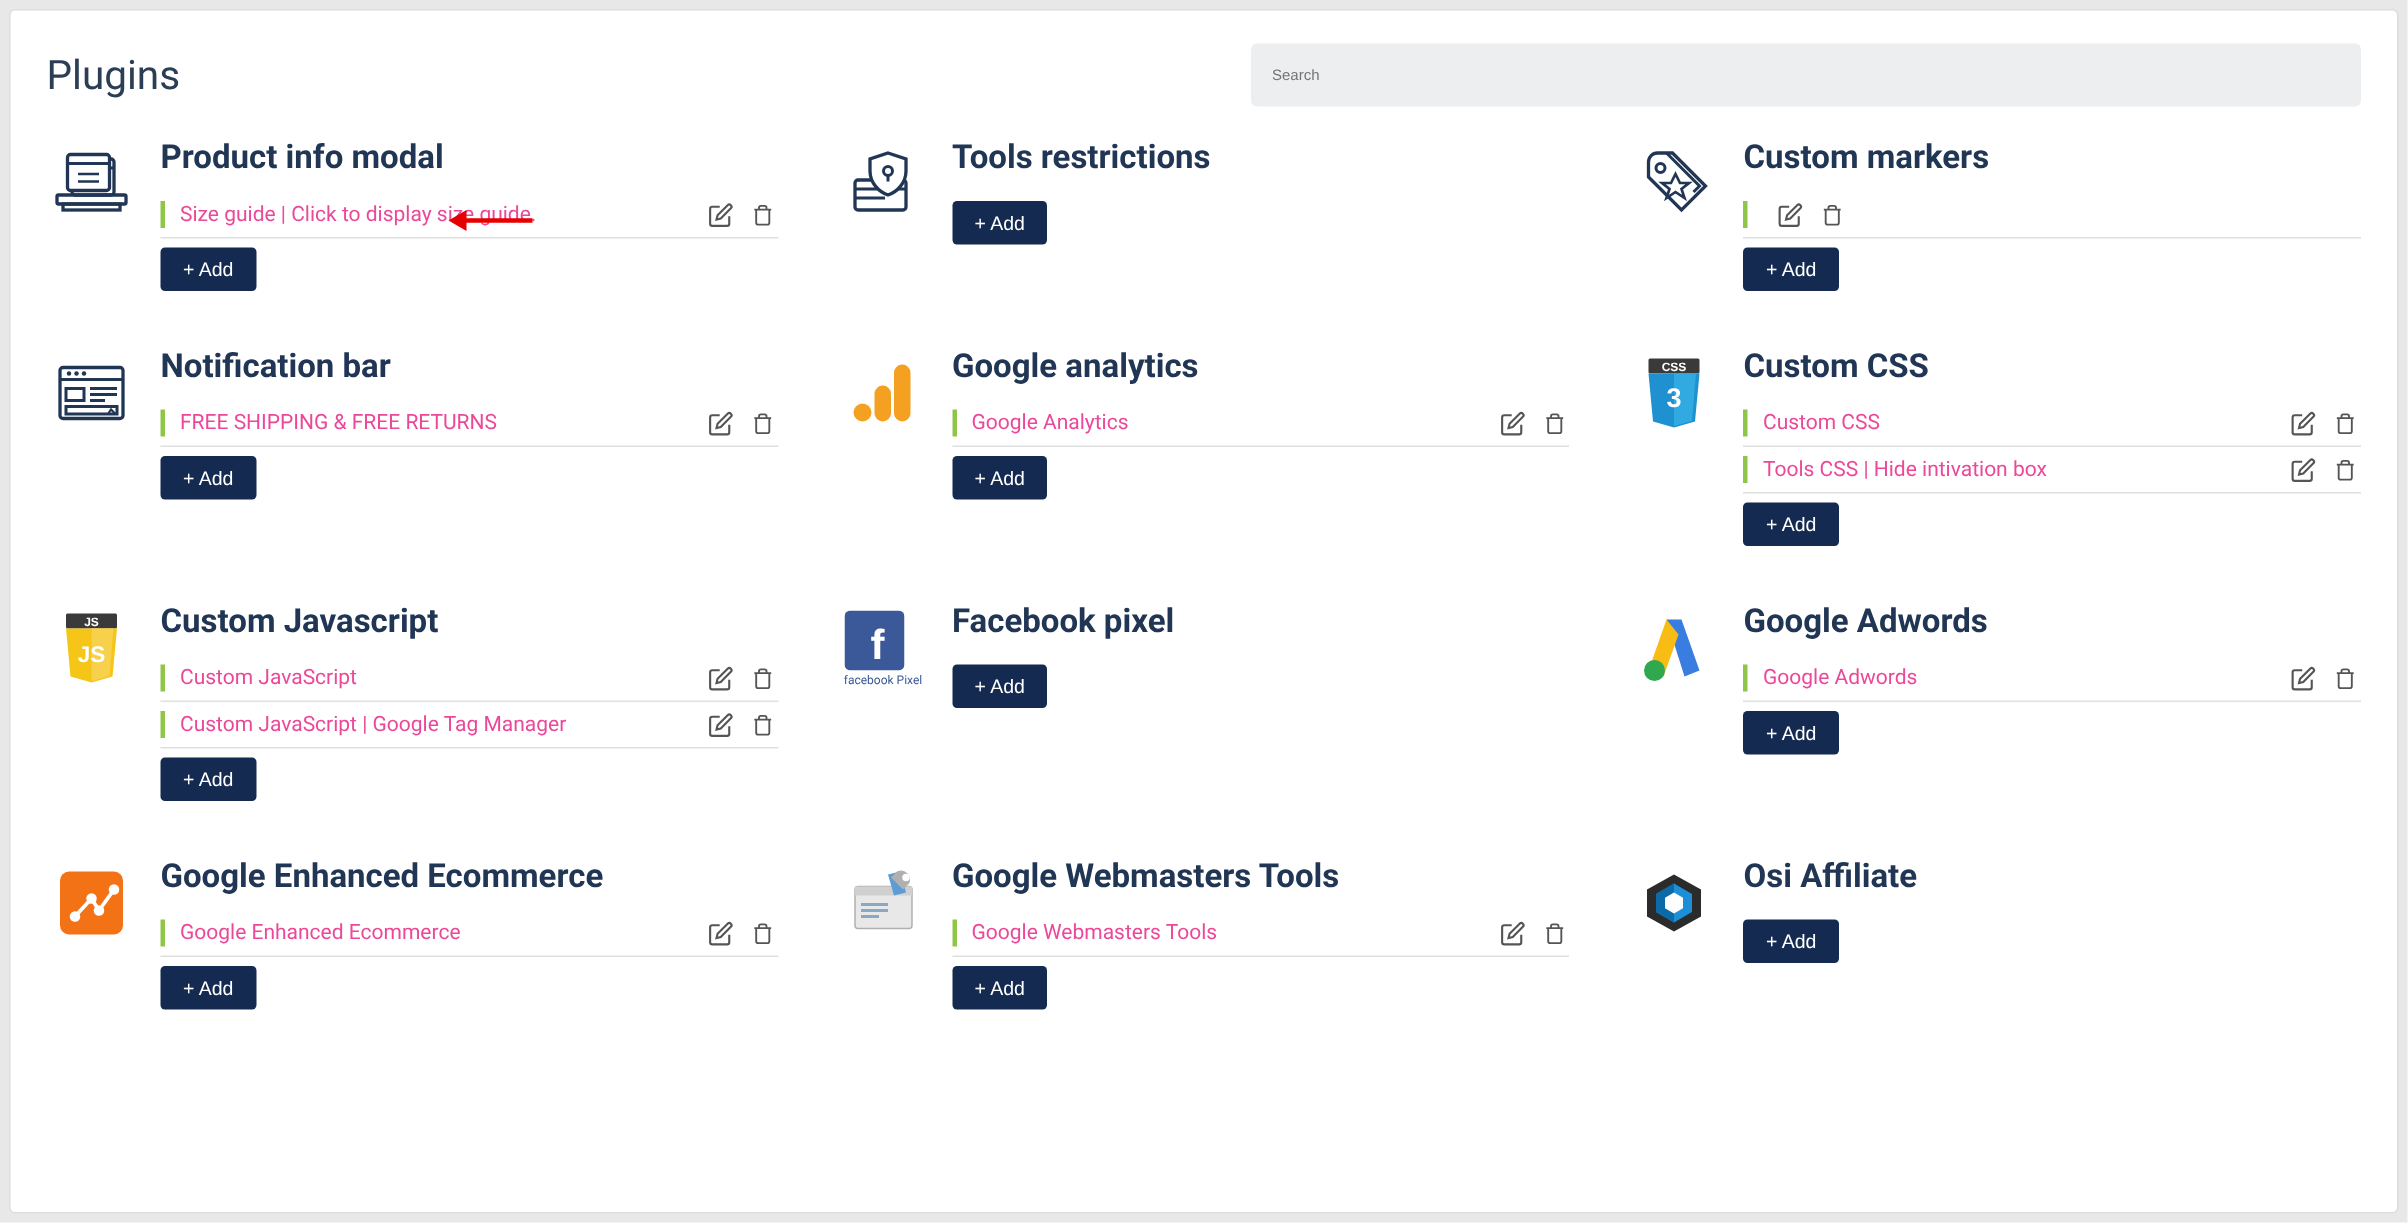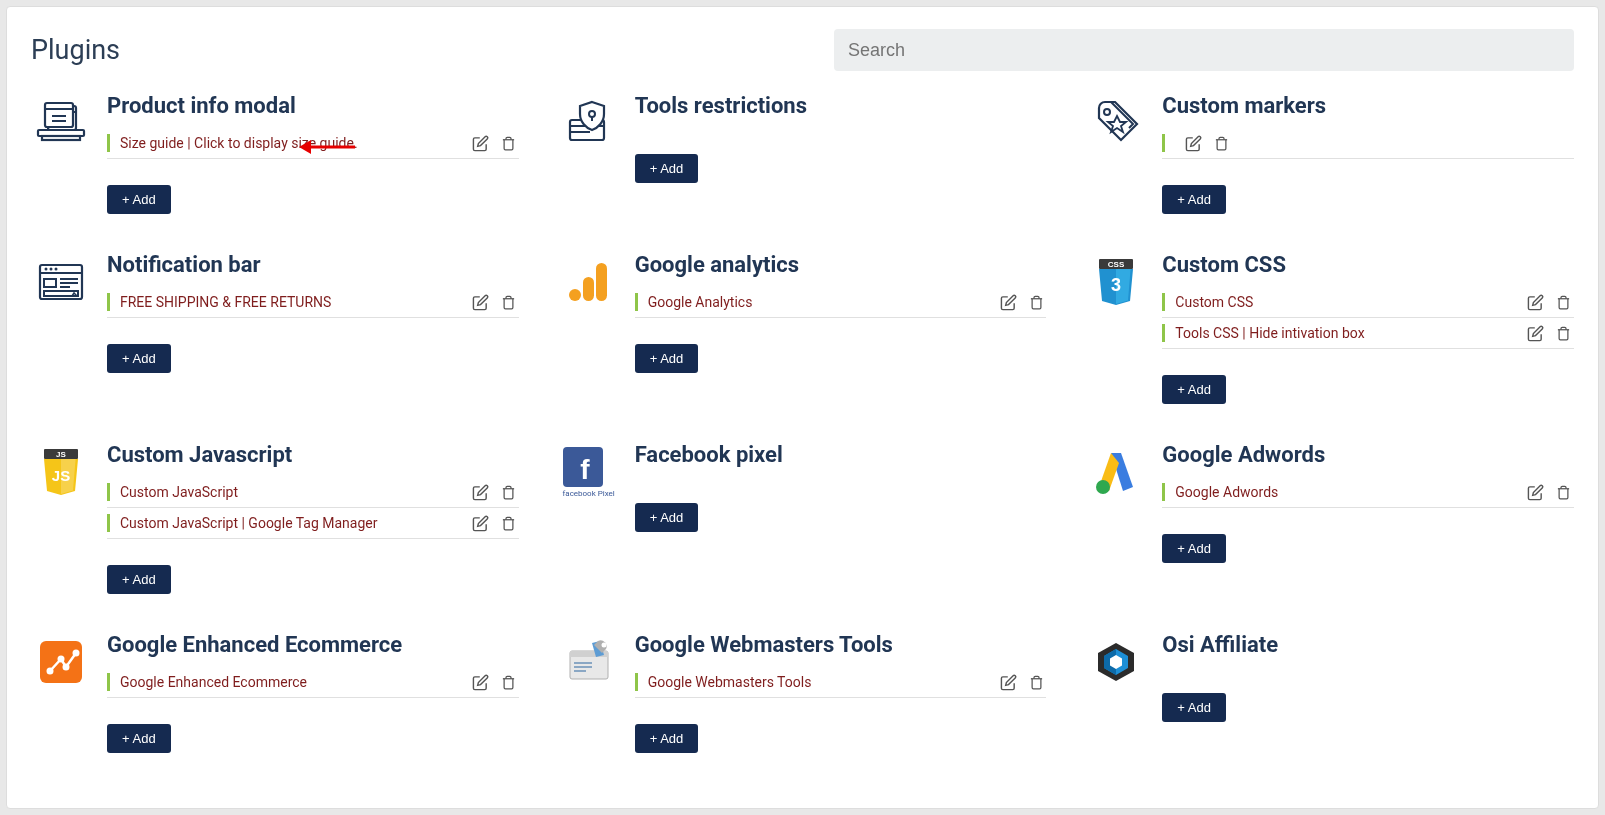--- a/index.html
+++ b/index.html
@@ -1,30 +1,30 @@
 <!DOCTYPE html>
 <html><head>
   <meta charset="utf-8">
   <style>
     * { margin:0; padding:0; box-sizing:border-box; }
     body { background:#e8e8e8; font-family:-apple-system,BlinkMacSystemFont,"Segoe UI",Roboto,"Helvetica Neue",Arial,sans-serif; }
     .page-wrap { background:#fff; margin:6px; border:1px solid #ddd; border-radius:4px; min-height:803px; padding:0 0 30px 0; }
     .head-row { display:flex; align-items:center; justify-content:space-between; padding:22px 24px 22px 24px;gap:24px; }
     .page-title { font-size:27px; font-weight:400; color:#2c3e55; }
-    .search-box { width:740px; height:42px; background:#eceeef; border:none; border-radius:4px; padding:0 14px; font-size:18px; color:#6c757d; }
+    .search-box { width:740px; height:42px; background:#eceeef; border:none; border-radius:4px; padding:0 14px; font-size:10px; color:#6c757d; }
     .grid { display:grid; grid-template-columns:1fr 1fr 1fr; column-gap:40px; row-gap:38px; padding:0 24px; }
     .plugin { display:flex; align-items:flex-start; }
     .plugin-icon { width:60px; height:60px; flex:0 0 60px; margin-right:16px; display:flex; align-items:center; justify-content:center; margin-top:0; }
     .plugin-body { flex:1; }
     .plugin-title { font-size:22px; font-weight:700; color:#213654; margin-bottom:10px; }
     .item-row { display:flex; align-items:center; border-bottom:1px solid #e0e0e0; padding:5px 0 5px 0; }
     .item-bar { width:3px; height:18px; background:#8fc549; margin-right:10px; flex:0 0 3px; }
-    .item-text { flex:1; font-size:14px; color:#7f1d1d; }
+    .item-text { flex:1; font-size:14px; color:#ec4899; }
     .item-edit, .item-del { width:20px; height:20px; margin-left:8px; cursor:pointer; display:flex; align-items:center; justify-content:center; }
-    .add-btn { display:inline-block; margin-top:26px; background:#152a50; color:#fff; border:none; border-radius:3px; padding:7px 15px; font-size:13px; cursor:pointer; }
+    .add-btn { display:inline-block; margin-top:6px; background:#152a50; color:#fff; border:none; border-radius:3px; padding:7px 15px; font-size:13px; cursor:pointer; }
     .arrow-annot { position:relative; }
     .arrow-mark { position:absolute; left:190px; top:-24px; }
     svg { display:block; }
   </style>
 </head>
 <body>
 
 <div class="page-wrap">
   <div class="head-row">
     <div class="page-title">Plugins</div>

